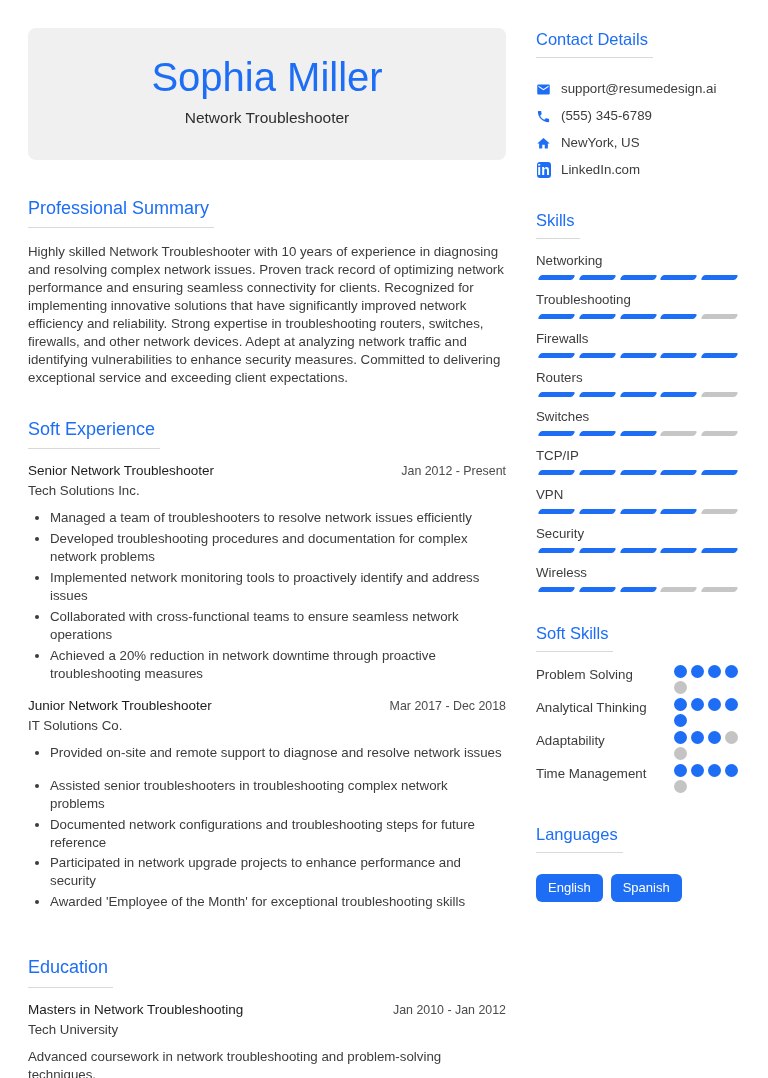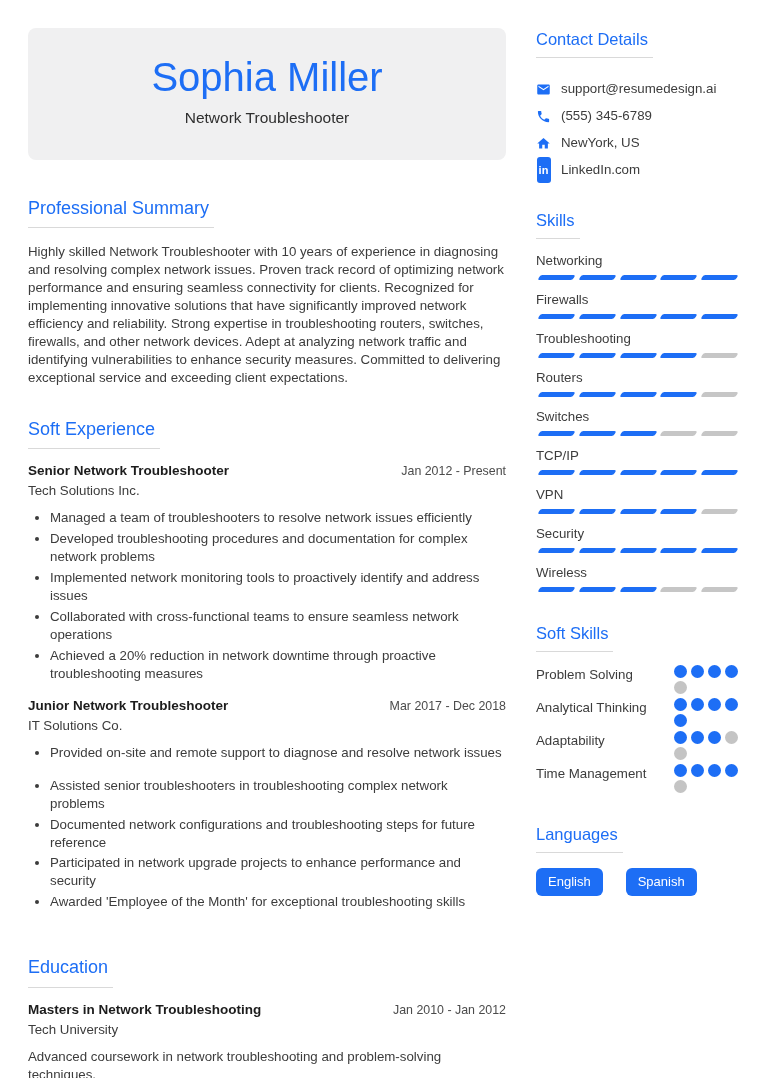--- a/index.html
+++ b/index.html
@@ -38,54 +38,54 @@
   h2{font-size:18px;margin-top:30px;margin-bottom:13px;}
   h3{font-size:16.5px;margin-bottom:13px;}
   .side-section{margin-bottom:15px;}
   .side-section + .side-section{margin-top:30px;}
 
   .summary{margin:2px 0 0;}
 
   
   .entry{margin-bottom:12px;}
   .entry-head{display:flex;justify-content:space-between;align-items:baseline;}
-  .entry-title{font-weight:bold;color:#1c1c1c;font-size:13.5px;}
+  .entry-title{font-weight:normal;color:#1c1c1c;font-size:13.5px;}
   .entry-date{font-size:12.4px;color:#4b4b4b;white-space:nowrap;margin-left:8px;}
   .entry-sub{margin-top:2px;}
   .entry-desc{margin-top:9px;}
   ul{margin:9px 0 14px;padding-left:22px;}
   li{margin:3px 0;}
   li.gap-after{margin-bottom:15px;}
 
   
   .contact-row{display:flex;align-items:center;gap:10px;margin:9px 0;}
   .cicon{width:15px;height:15px;flex:0 0 15px;display:inline-flex;align-items:center;justify-content:center;}
   .cicon svg{width:15px;height:15px;fill:var(--accent);}
   .li-badge{
-    width:14px;height:26px;background:var(--accent);border-radius:3px;color:#fff;
-    font-size:11px;font-weight:bold;display:inline-flex;align-items:center;justify-content:center;
+    width:14px;height:16px;background:var(--accent);border-radius:3px;color:#fff;
+    font-size:14px;font-weight:bold;display:inline-flex;align-items:center;justify-content:center;
     line-height:1;
   }
 
   
   .skill{margin-bottom:11px;}
   .skill-label{margin-bottom:5px;}
   .bar{display:flex;gap:6px;padding:0 3px;}
   .seg{flex:1;height:5px;border-radius:2px;background:var(--bar-empty);transform:skewX(-30deg);}
   .seg.filled{background:var(--accent);}
 
   
   .soft-row{display:flex;align-items:flex-start;margin-bottom:4px;}
   .soft-label{flex:1;padding-top:1px;}
   .dots{width:66px;display:flex;flex-wrap:wrap;gap:3px 4px;}
   .dot{width:13px;height:13px;border-radius:50%;background:var(--dot-empty);}
   .dot.filled{background:var(--accent);}
 
   
-  .badges{display:flex;gap:23px;margin-top:2px;}
+  .badges{display:flex;gap:8px;margin-top:8px;}
   .badge{
     background:var(--accent);color:#fff;font-size:13px;
     padding:5px 12px;border-radius:6px;display:inline-block;
   }
 </style>
 </head>
 <body>
 
 <div class="page">
 
@@ -189,37 +189,37 @@
             <div class="skill-label">Networking</div>
             <div class="bar">
               <span class="seg filled"></span>
               <span class="seg filled"></span>
               <span class="seg filled"></span>
               <span class="seg filled"></span>
               <span class="seg filled"></span>
             </div>
           </div>
           <div class="skill">
+            <div class="skill-label">Troubleshooting</div>
+            <div class="bar">
+              <span class="seg filled"></span>
+              <span class="seg filled"></span>
+              <span class="seg filled"></span>
+              <span class="seg filled"></span>
+              <span class="seg"></span>
+            </div>
+          </div>
+          <div class="skill">
             <div class="skill-label">Firewalls</div>
             <div class="bar">
               <span class="seg filled"></span>
               <span class="seg filled"></span>
               <span class="seg filled"></span>
               <span class="seg filled"></span>
               <span class="seg filled"></span>
-            </div>
-          </div>
-          <div class="skill">
-            <div class="skill-label">Troubleshooting</div>
-            <div class="bar">
-              <span class="seg filled"></span>
-              <span class="seg filled"></span>
-              <span class="seg filled"></span>
-              <span class="seg filled"></span>
-              <span class="seg"></span>
             </div>
           </div>
           <div class="skill">
             <div class="skill-label">Routers</div>
             <div class="bar">
               <span class="seg filled"></span>
               <span class="seg filled"></span>
               <span class="seg filled"></span>
               <span class="seg filled"></span>
               <span class="seg"></span>

